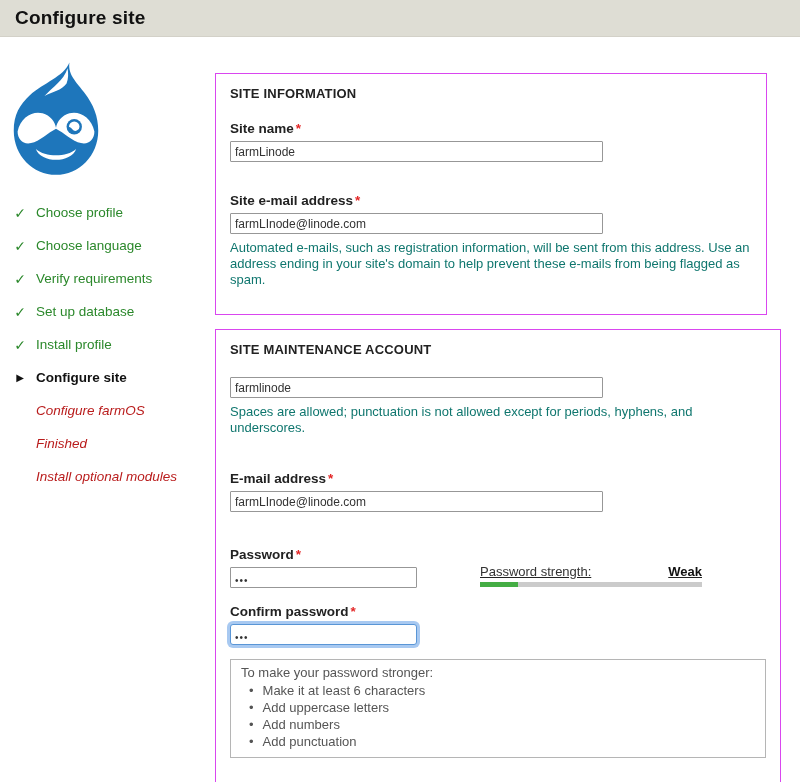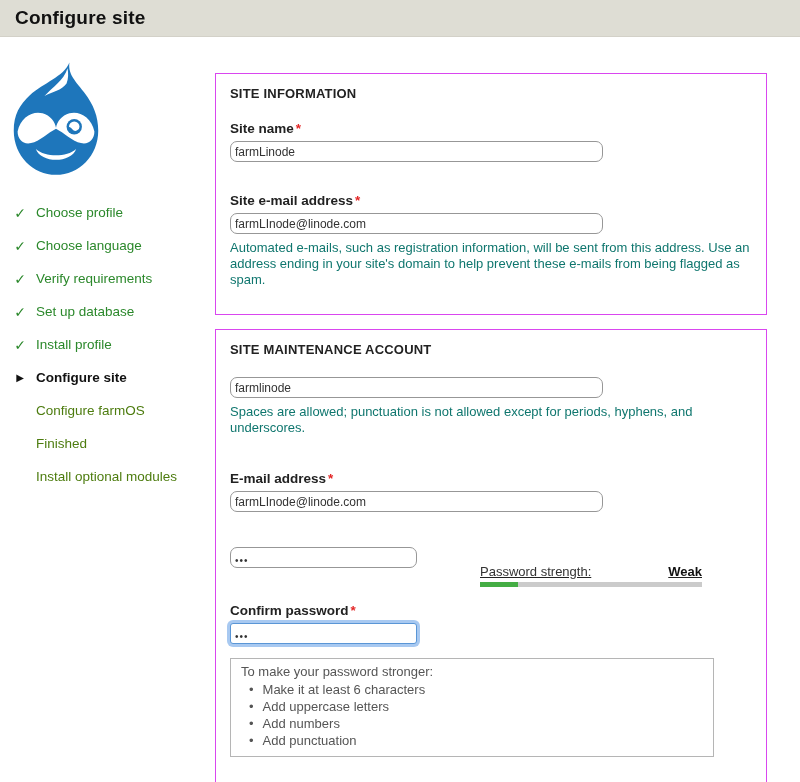--- a/index.html
+++ b/index.html
@@ -21,35 +21,35 @@
   .logo-wrap { position:absolute; left:8px; top:58px; width:96px; height:128px; }
   .task-list { position:absolute; left:12px; top:196px; width:200px; list-style:none; }
   .task-list li {
     height:33px; display:flex; align-items:center; gap:8px; font-size:13.5px;
   }
   .task-list .marker { width:16px; text-align:center; flex:0 0 16px; }
   .task-list li.done  { color:#2b882b; }
   .task-list li.done .marker { color:#2b882b; font-weight:bold; font-size:14px; }
   .task-list li.active { color:#111; font-weight:bold; }
   .task-list li.active .marker { font-size:10px; color:#111; }
-  .task-list li.todo { color:#4d7c0f; }
+  .task-list li.todo { color:#b91c1c;font-style:italic; }
 
   
   .main { position:absolute; left:215px; top:73px; width:548px; }
   fieldset.panel {
     border:1px solid #d946ef; background:#fff;
     padding:12px 14px 26px 14px; margin-bottom:14px;
   }
   .panel-title { font-size:13px; font-weight:bold; color:#222; letter-spacing:.2px; margin-bottom:20px; }
   .form-item label { display:block; font-weight:bold; color:#222; margin-bottom:5px; font-size:13.5px; }
   .req { color:#e32727; font-weight:bold; margin-left:2px; }
   input.text {
     width:373px; height:21px; border:1px solid #979797; background:#fff;
     font-family:"Liberation Sans","DejaVu Sans",sans-serif; font-size:12px;
-    padding:1px 4px; color:#333; border-radius:7px;
+    padding:1px 4px; color:#333; border-radius:1px;
   }
   input.pw { width:187px; font-size:10px; letter-spacing:1px; padding-top:6px; }
   input.pw.focused {
     border:1px solid #5a96d6; outline:none;
     box-shadow:0 0 0 3px rgba(96,157,230,.55); border-radius:3px;
   }
   .help { color:#0f766e; font-size:13px; line-height:16px; margin-top:6px; width:522px; }
   .gap-lg { margin-top:31px; }
   .gap-xl { margin-top:35px; }
 
@@ -57,21 +57,21 @@
   .pw-grid { display:grid; grid-template-columns:250px 1fr; }
   .pw-right { padding-top:17px; width:222px;text-decoration:underline; }
   .strength-head { display:flex; justify-content:space-between; align-items:baseline; }
   .strength-head .cap { color:#333; }
   .strength-head .level { font-weight:bold; color:#111; }
   .strength-track { margin-top:3px; height:5px; background:#cbcbcb; width:222px; }
   .strength-fill { height:5px; }
   .match-text { padding-top:21px; color:#222; }
 
   .suggest-box {
-    margin-top:14px; border:1px solid #b5b5b5; width:484px;
+    margin-top:14px; border:1px solid #b5b5b5; width:536px;
     padding:5px 10px 7px 10px; color:#555; font-size:13px;
   }
   .suggest-box ul { list-style:none; margin-top:2px; }
   .suggest-box li { line-height:17px; padding-left:8px; }
   .suggest-box li::before { content:"•"; margin-right:9px; color:#555; }
 </style>
 </head>
 <body>
 
 <div class="top-bar">
@@ -153,20 +153,21 @@
       <div class="help">Spaces are allowed; punctuation is not allowed except for periods, hyphens, and underscores.</div>
     </div>
 
     <div class="form-item gap-xl">
       <label><span>E-mail address</span><span class="req">*</span></label>
       <input class="text" type="text" value="farmLInode@linode.com" style="">
     </div>
 
     <div class="pw-grid gap-xl">
       <div class="form-item">
+        <label><span>Password</span><span class="req">*</span></label>
         <input class="text pw" type="text" value="•••" style="">
       </div>
       <div class="pw-right">
         <div class="strength-head">
           <span class="cap">Password strength:</span>
           <span class="level">Weak</span>
         </div>
         <div class="strength-track" style="background: rgb(203, 203, 203);">
           <div class="strength-fill" id="strength-fill" style="width: 17%; background: rgb(68, 173, 68);"></div>
         </div>

